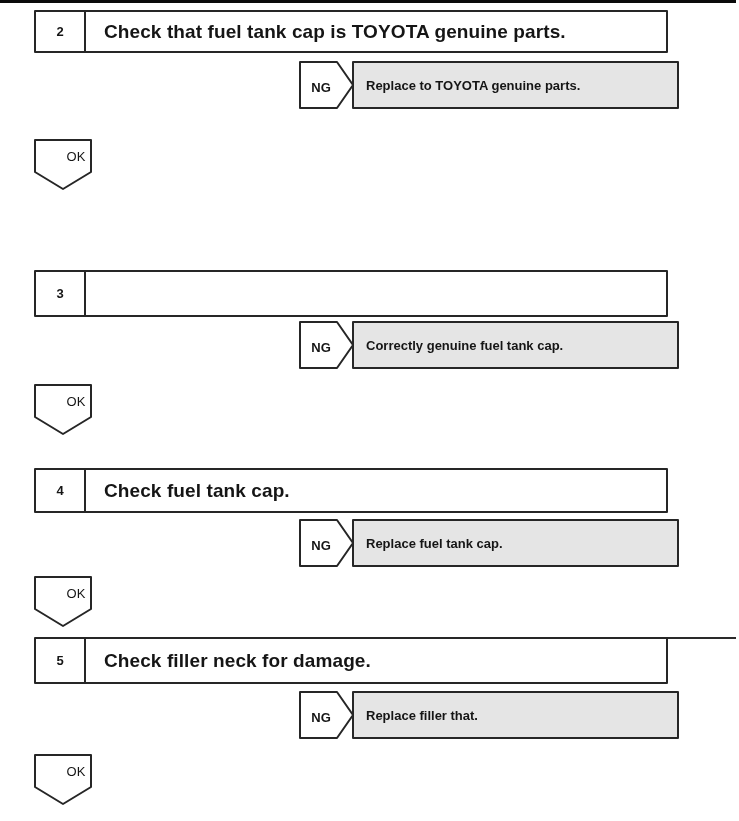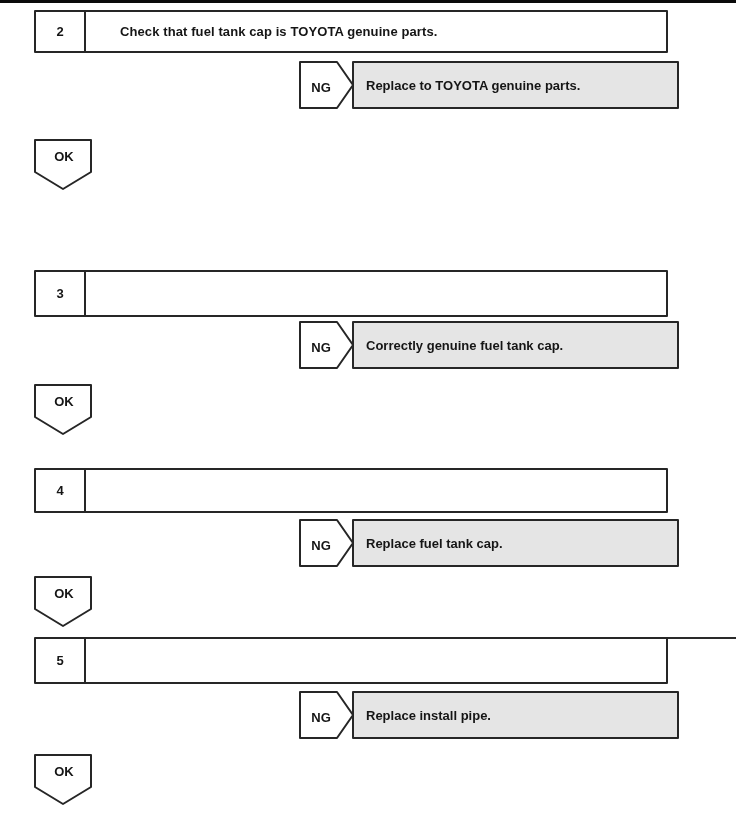--- a/index.html
+++ b/index.html
@@ -7,37 +7,37 @@
        font-family:"Liberation Sans",sans-serif;color:#151515;}
   .page{position:absolute;inset:0;background:#fff;}
 
   .topbar{position:absolute;left:0;top:0;width:736px;height:3px;background:#0a0a0a;}
 
   .step-box{position:absolute;left:34px;width:630px;border:2px solid #262626;
             background:#fff;display:flex;align-items:stretch;border-radius:1px;}
   .num-cell{width:48px;border-right:2px solid #262626;display:flex;
             align-items:center;justify-content:center;
             font-weight:bold;font-size:13px;}
-  .step-text{flex:1;display:flex;align-items:center;padding-left:26px;
-             font-weight:bold;font-size:13px;letter-spacing:.1px;margin-left:8px;}
+  .step-text{flex:1;display:flex;align-items:center;padding-left:18px;
+             font-weight:bold;font-size:19px;letter-spacing:.1px;}
 
   .ng-row{position:absolute;left:299px;height:48px;}
   .ng-shape{position:absolute;left:0;top:0;width:56px;height:48px;}
   .ng-label{position:absolute;left:4px;top:0;width:36px;height:52px;
             display:flex;align-items:center;justify-content:center;
             font-weight:bold;font-size:13px;}
   .ng-box{position:absolute;left:53px;top:0;width:311px;height:44px;
           border:2px solid #262626;background:#e5e5e5;display:flex;
           align-items:center;padding-left:12px;font-weight:bold;font-size:13px;
           border-radius:1px;}
 
   .ok-shape{position:absolute;left:34px;width:60px;height:52px;}
-  .ok-label{position:absolute;left:34px;width:60px;height:34px;
+  .ok-label{position:absolute;left:46px;width:60px;height:34px;
             display:flex;align-items:center;justify-content:center;
-            font-weight:bold;font-size:13px;}
+            font-weight:normal;font-size:13px;}
 
   .artifact-line{position:absolute;height:2px;background:#2a2a2a;}
 
   
   .s2-box{top:10px;height:39px;}
   .s2-ng{top:61px;}
   .s2-ok-shape{top:139px;} .s2-ok-label{top:139px;}
   .s3-box{top:270px;height:43px;}
   .s3-ng{top:321px;}
   .s3-ok-shape{top:384px;} .s3-ok-label{top:384px;}
@@ -82,42 +82,44 @@
     <div class="ng-label">NG</div>
     <div class="ng-box">Correctly genuine fuel tank cap.</div>
   </div>
   <svg class="ok-shape s3-ok-shape" viewBox="0 0 60 52">
     <polygon points="1,1 57,1 57,33 29,50 1,33" fill="#ffffff" stroke="#262626" stroke-width="2" stroke-linejoin="round"></polygon>
   </svg>
   <div class="ok-label s3-ok-label">OK</div>
 
   <div class="step-box s4-box">
     <div class="num-cell">4</div>
+    <div class="step-text">Check fuel tank cap.</div>
   </div>
   <div class="ng-row s4-ng">
     <svg class="ng-shape" viewBox="0 0 56 48">
       <polygon points="1,1 38,1 54,24 38,47 1,47" fill="#ffffff" stroke="#262626" stroke-width="2" stroke-linejoin="round"></polygon>
     </svg>
     <div class="ng-label">NG</div>
     <div class="ng-box">Replace fuel tank cap.</div>
   </div>
   <svg class="ok-shape s4-ok-shape" viewBox="0 0 60 52">
     <polygon points="1,1 57,1 57,33 29,50 1,33" fill="#ffffff" stroke="#262626" stroke-width="2" stroke-linejoin="round"></polygon>
   </svg>
   <div class="ok-label s4-ok-label">OK</div>
 
   <div class="artifact-line s5-overhang"></div>
   <div class="step-box s5-box">
     <div class="num-cell">5</div>
+    <div class="step-text">Check filler neck for damage.</div>
   </div>
   <div class="ng-row s5-ng">
     <svg class="ng-shape" viewBox="0 0 56 48">
       <polygon points="1,1 38,1 54,24 38,47 1,47" fill="#ffffff" stroke="#262626" stroke-width="2" stroke-linejoin="round"></polygon>
     </svg>
     <div class="ng-label">NG</div>
-    <div class="ng-box">Replace install pipe.</div>
+    <div class="ng-box">Replace filler that.</div>
   </div>
   <svg class="ok-shape s5-ok-shape" viewBox="0 0 60 52">
     <polygon points="1,1 57,1 57,33 29,50 1,33" fill="#ffffff" stroke="#262626" stroke-width="2" stroke-linejoin="round"></polygon>
   </svg>
   <div class="ok-label s5-ok-label">OK</div>
 
 </div>
 
 </body></html>

